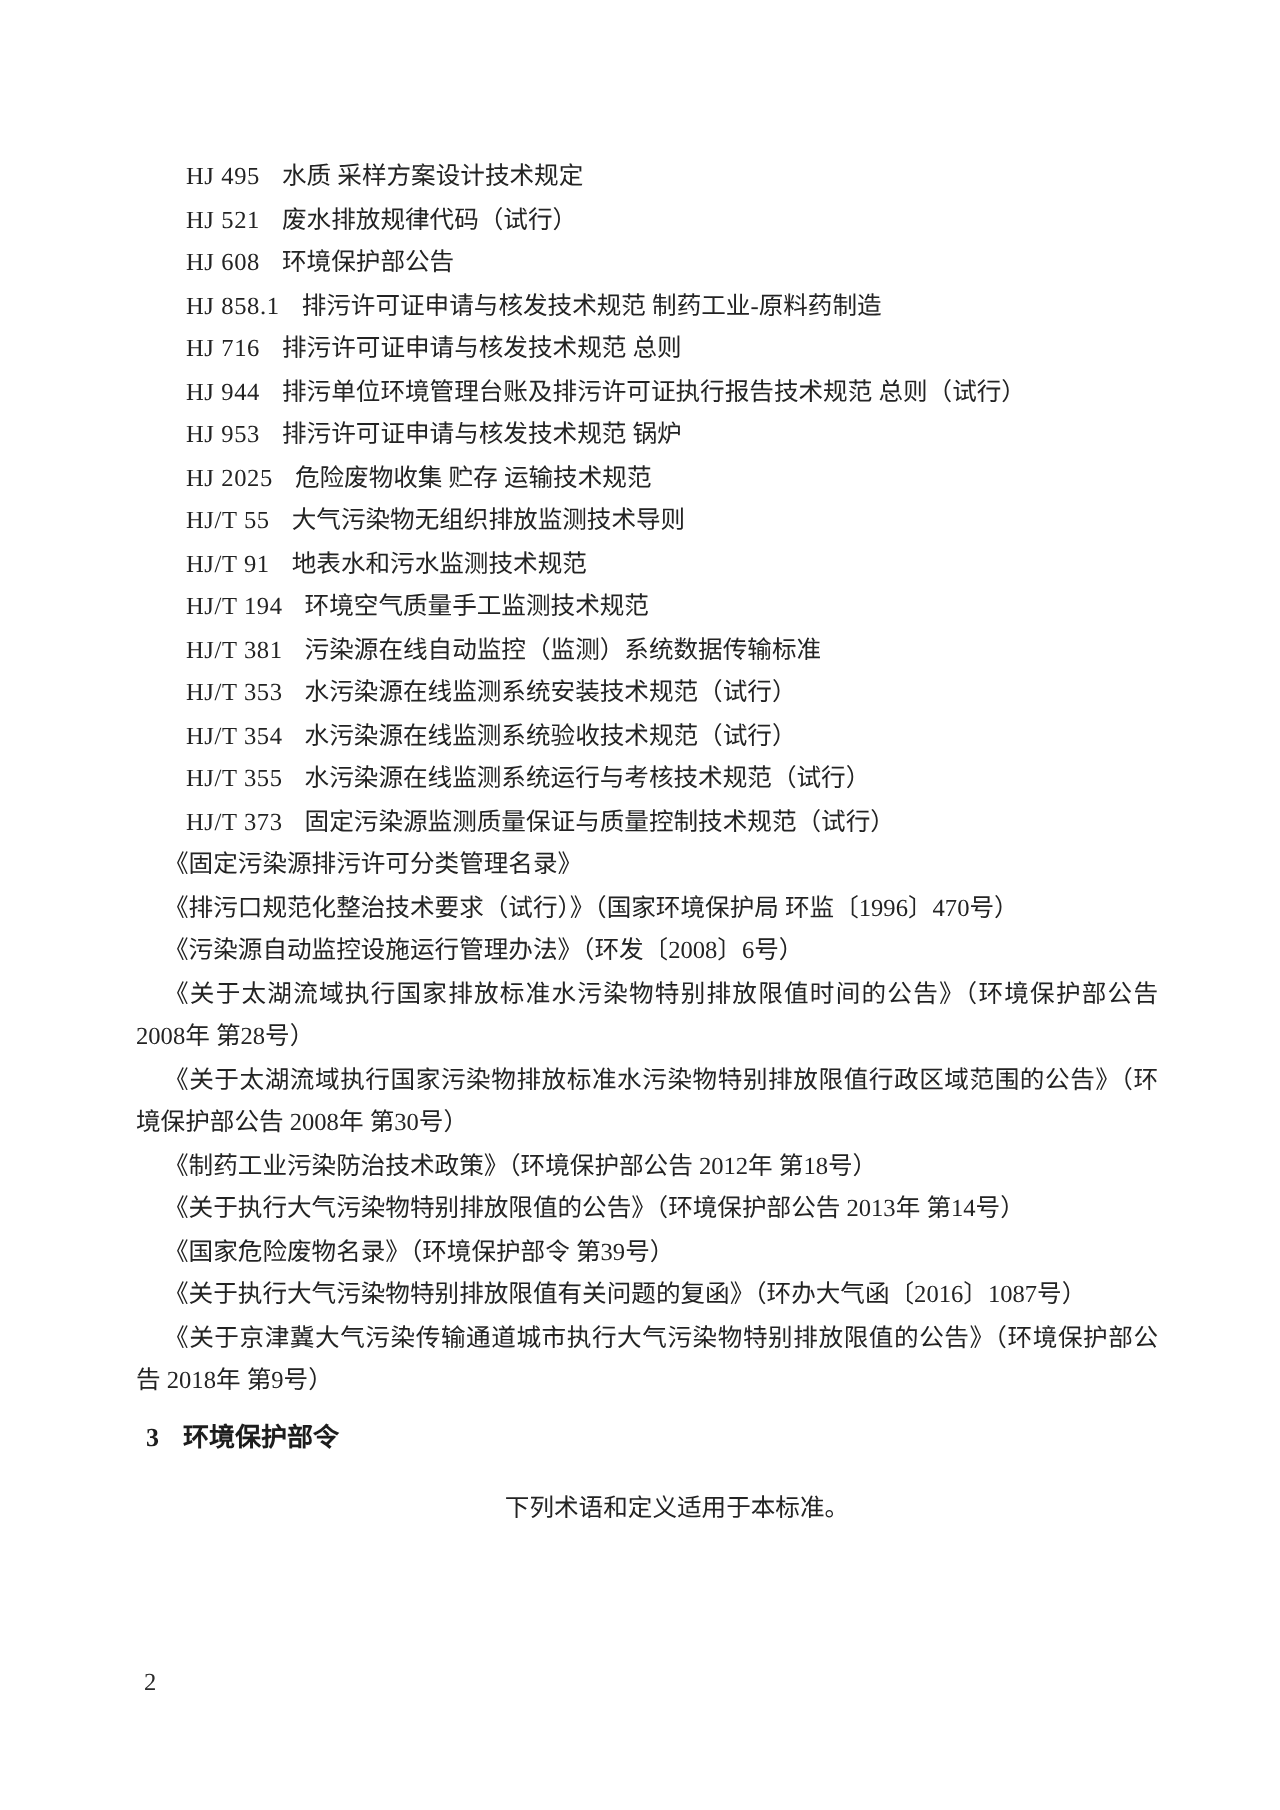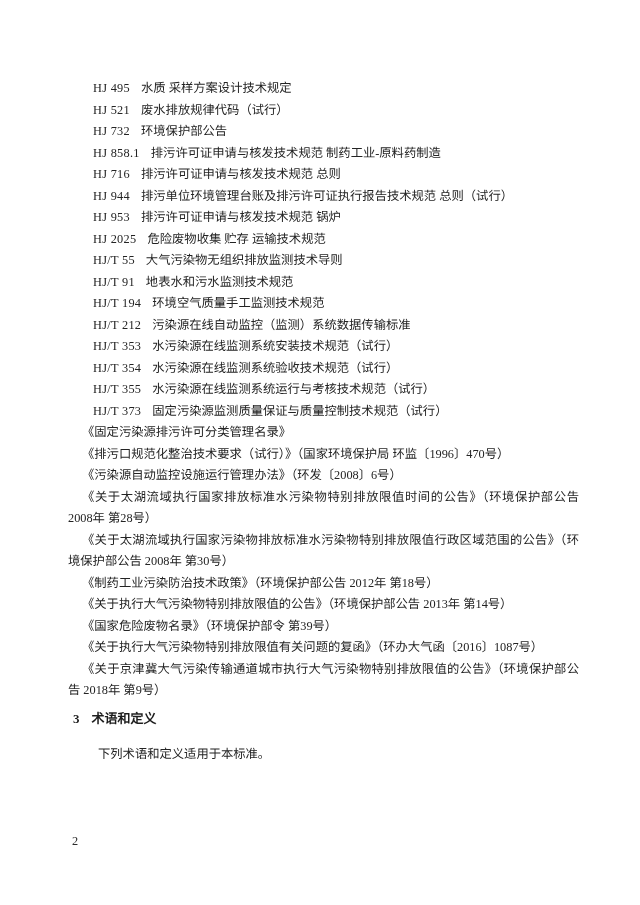--- a/index.html
+++ b/index.html
@@ -54,70 +54,71 @@
     color: #1d1d1d;
   }
   h2.sec-heading .sec-num {
     margin-right: 12px;
     letter-spacing: 0;
   }
   p.intro {
     margin: 15px 0 0 0;
     text-indent: 30px;
     line-height: 21.5px;
+    text-align: center;
   }
   .page-number {
     position: absolute;
     left: 72px;
     top: 834px;
     font-size: 12.3px;
     line-height: 14px;
     color: #2a2a2a;
   }
 </style>
 </head>
 <body>
 
 <div class="page">
   <div class="content">
 
     <ul class="standards">
       <li><span class="std-code">HJ 495</span><span class="std-title">水质 采样方案设计技术规定</span></li>
       <li><span class="std-code">HJ 521</span><span class="std-title">废水排放规律代码（试行）</span></li>
-      <li><span class="std-code">HJ 732</span><span class="std-title">环境保护部公告</span></li>
+      <li><span class="std-code">HJ 608</span><span class="std-title">环境保护部公告</span></li>
       <li><span class="std-code">HJ 858.1</span><span class="std-title">排污许可证申请与核发技术规范 制药工业-原料药制造</span></li>
       <li><span class="std-code">HJ 716</span><span class="std-title">排污许可证申请与核发技术规范 总则</span></li>
       <li><span class="std-code">HJ 944</span><span class="std-title">排污单位环境管理台账及排污许可证执行报告技术规范 总则（试行）</span></li>
       <li><span class="std-code">HJ 953</span><span class="std-title">排污许可证申请与核发技术规范 锅炉</span></li>
       <li><span class="std-code">HJ 2025</span><span class="std-title">危险废物收集 贮存 运输技术规范</span></li>
       <li><span class="std-code">HJ/T 55</span><span class="std-title">大气污染物无组织排放监测技术导则</span></li>
       <li><span class="std-code">HJ/T 91</span><span class="std-title">地表水和污水监测技术规范</span></li>
       <li><span class="std-code">HJ/T 194</span><span class="std-title">环境空气质量手工监测技术规范</span></li>
-      <li><span class="std-code">HJ/T 212</span><span class="std-title">污染源在线自动监控（监测）系统数据传输标准</span></li>
+      <li><span class="std-code">HJ/T 381</span><span class="std-title">污染源在线自动监控（监测）系统数据传输标准</span></li>
       <li><span class="std-code">HJ/T 353</span><span class="std-title">水污染源在线监测系统安装技术规范（试行）</span></li>
       <li><span class="std-code">HJ/T 354</span><span class="std-title">水污染源在线监测系统验收技术规范（试行）</span></li>
       <li><span class="std-code">HJ/T 355</span><span class="std-title">水污染源在线监测系统运行与考核技术规范（试行）</span></li>
       <li><span class="std-code">HJ/T 373</span><span class="std-title">固定污染源监测质量保证与质量控制技术规范（试行）</span></li>
     </ul>
 
     <div>
       <p class="doc">《固定污染源排污许可分类管理名录》</p>
       <p class="doc">《排污口规范化整治技术要求（试行）》（国家环境保护局 环监〔1996〕470号）</p>
       <p class="doc">《污染源自动监控设施运行管理办法》（环发〔2008〕6号）</p>
       <p class="doc">《关于太湖流域执行国家排放标准水污染物特别排放限值时间的公告》（环境保护部公告 2008年 第28号）</p>
       <p class="doc">《关于太湖流域执行国家污染物排放标准水污染物特别排放限值行政区域范围的公告》（环境保护部公告 2008年 第30号）</p>
       <p class="doc">《制药工业污染防治技术政策》（环境保护部公告 2012年 第18号）</p>
       <p class="doc">《关于执行大气污染物特别排放限值的公告》（环境保护部公告 2013年 第14号）</p>
       <p class="doc">《国家危险废物名录》（环境保护部令 第39号）</p>
       <p class="doc">《关于执行大气污染物特别排放限值有关问题的复函》（环办大气函〔2016〕1087号）</p>
       <p class="doc">《关于京津冀大气污染传输通道城市执行大气污染物特别排放限值的公告》（环境保护部公告 2018年 第9号）</p>
     </div>
 
     <h2 class="sec-heading">
-      <span class="sec-num">3</span><span>术语和定义</span>
+      <span class="sec-num">3</span><span>环境保护部令</span>
     </h2>
 
     <p class="intro">下列术语和定义适用于本标准。</p>
 
   </div>
 
   <div class="page-number">2</div>
 </div>
 
 </body></html>

